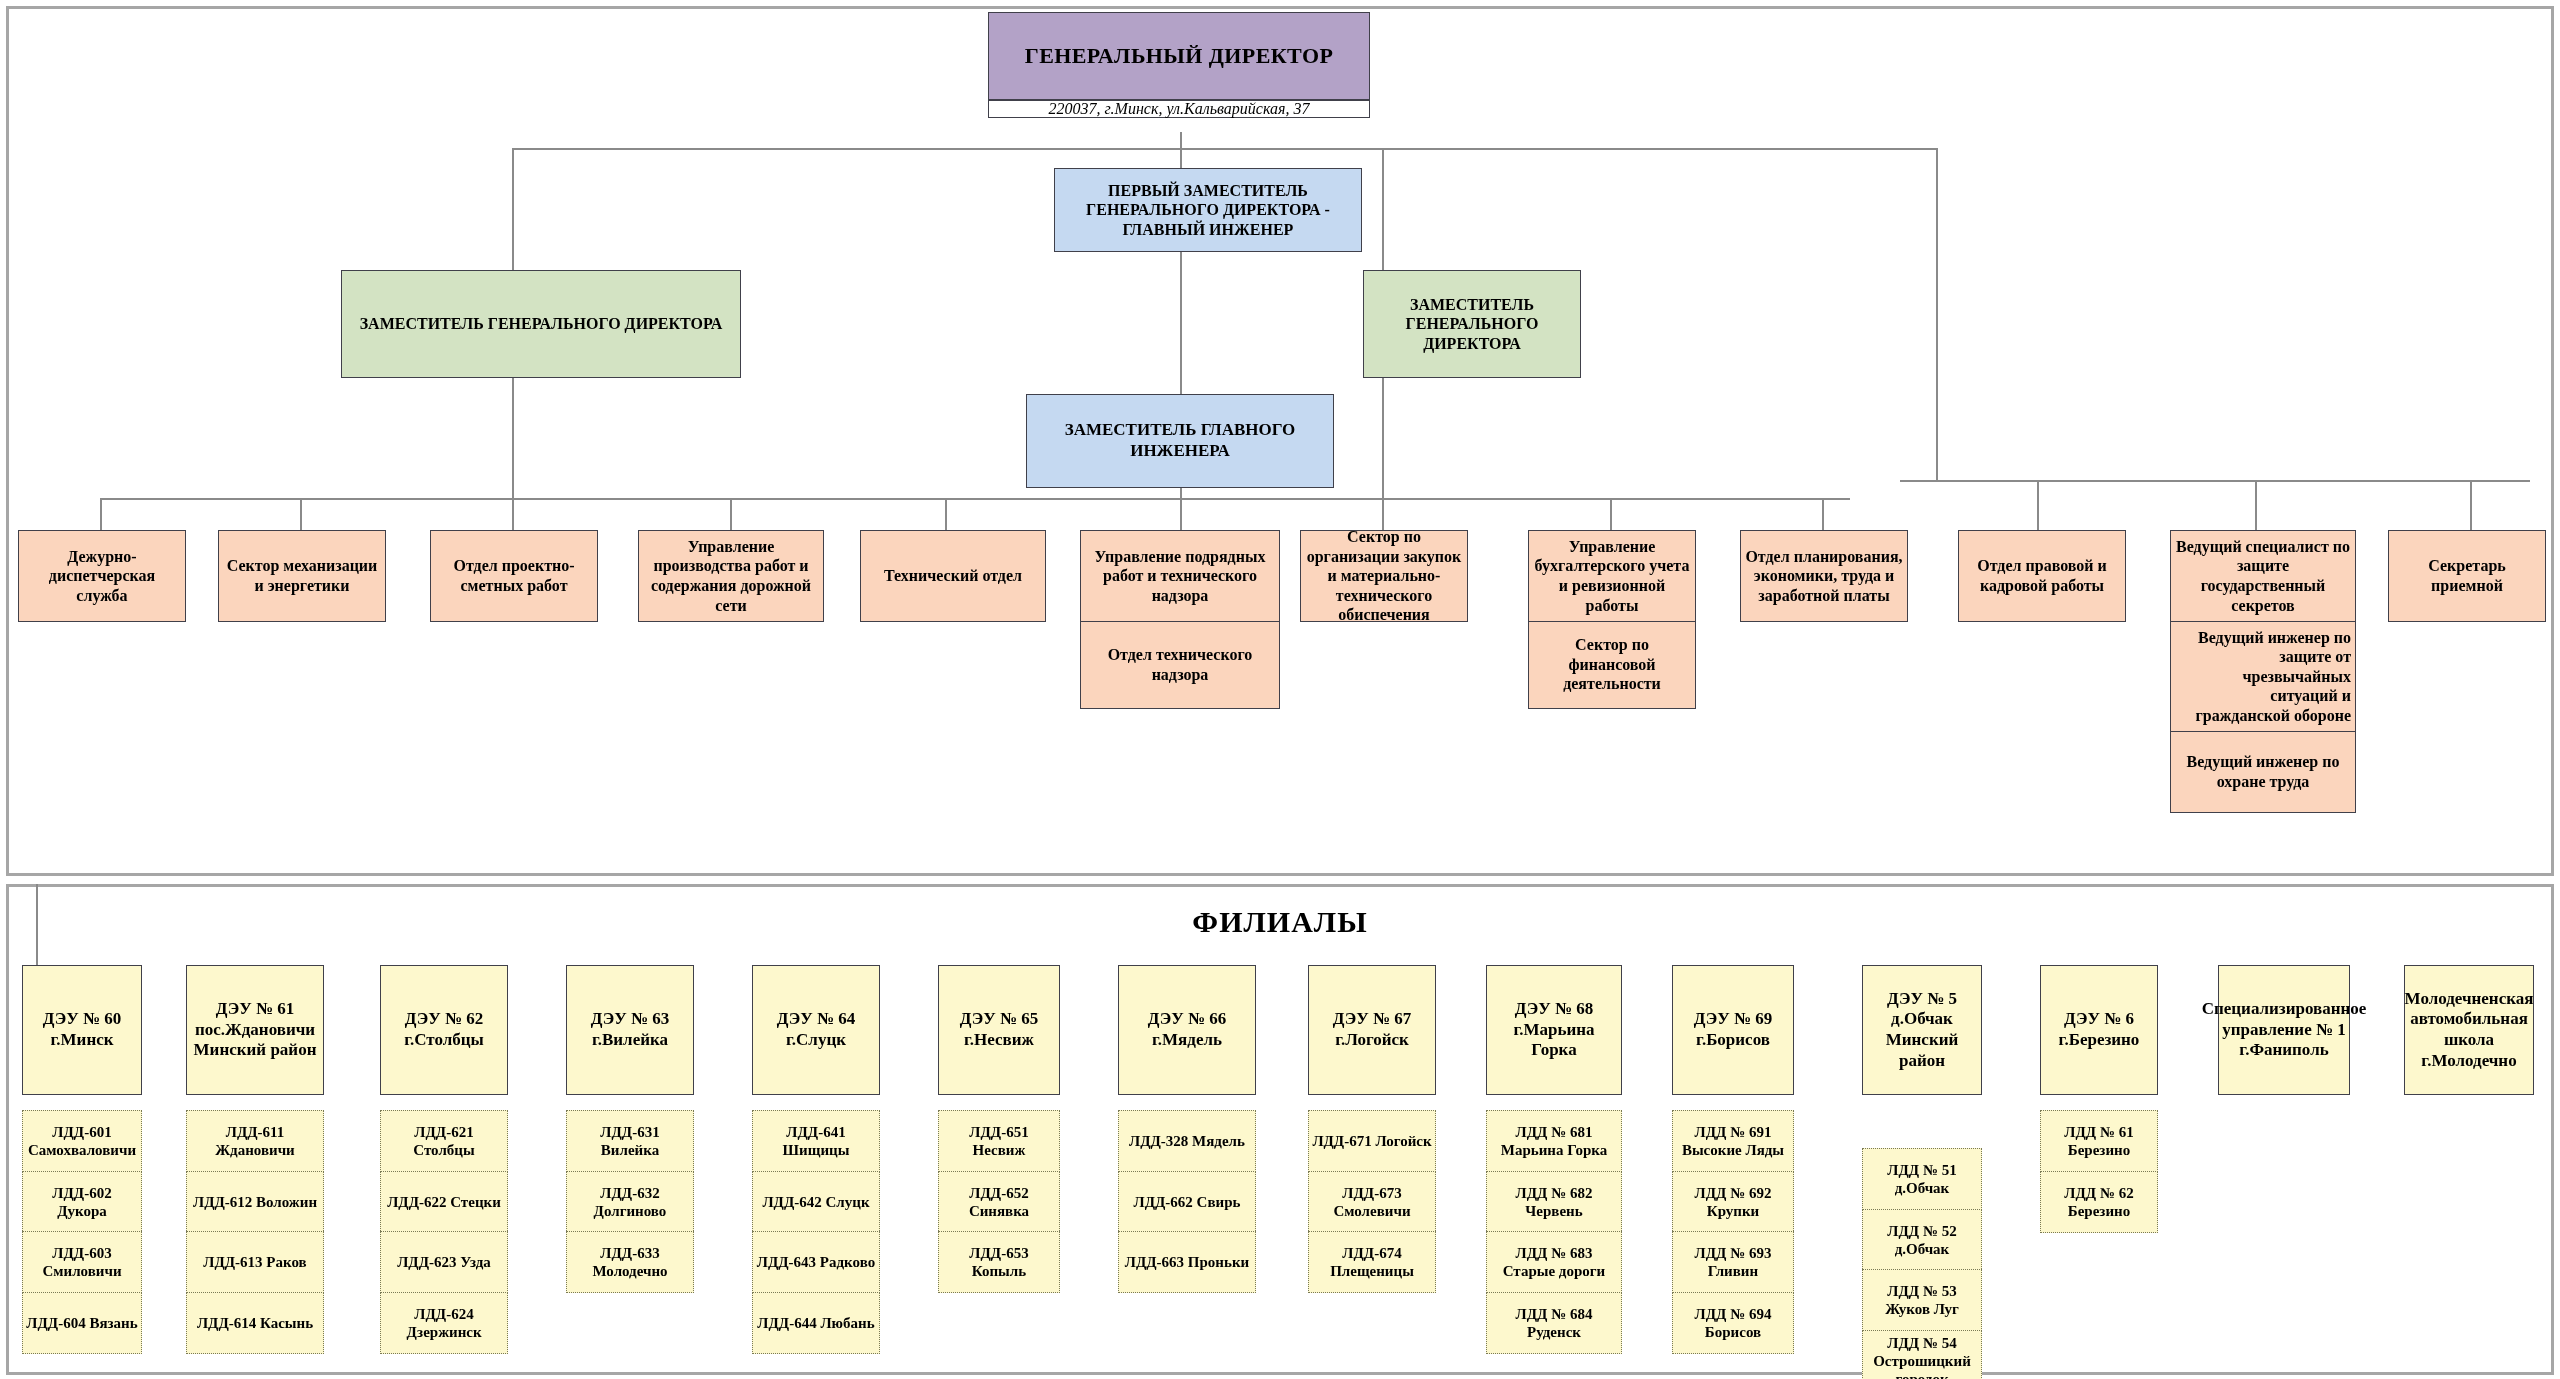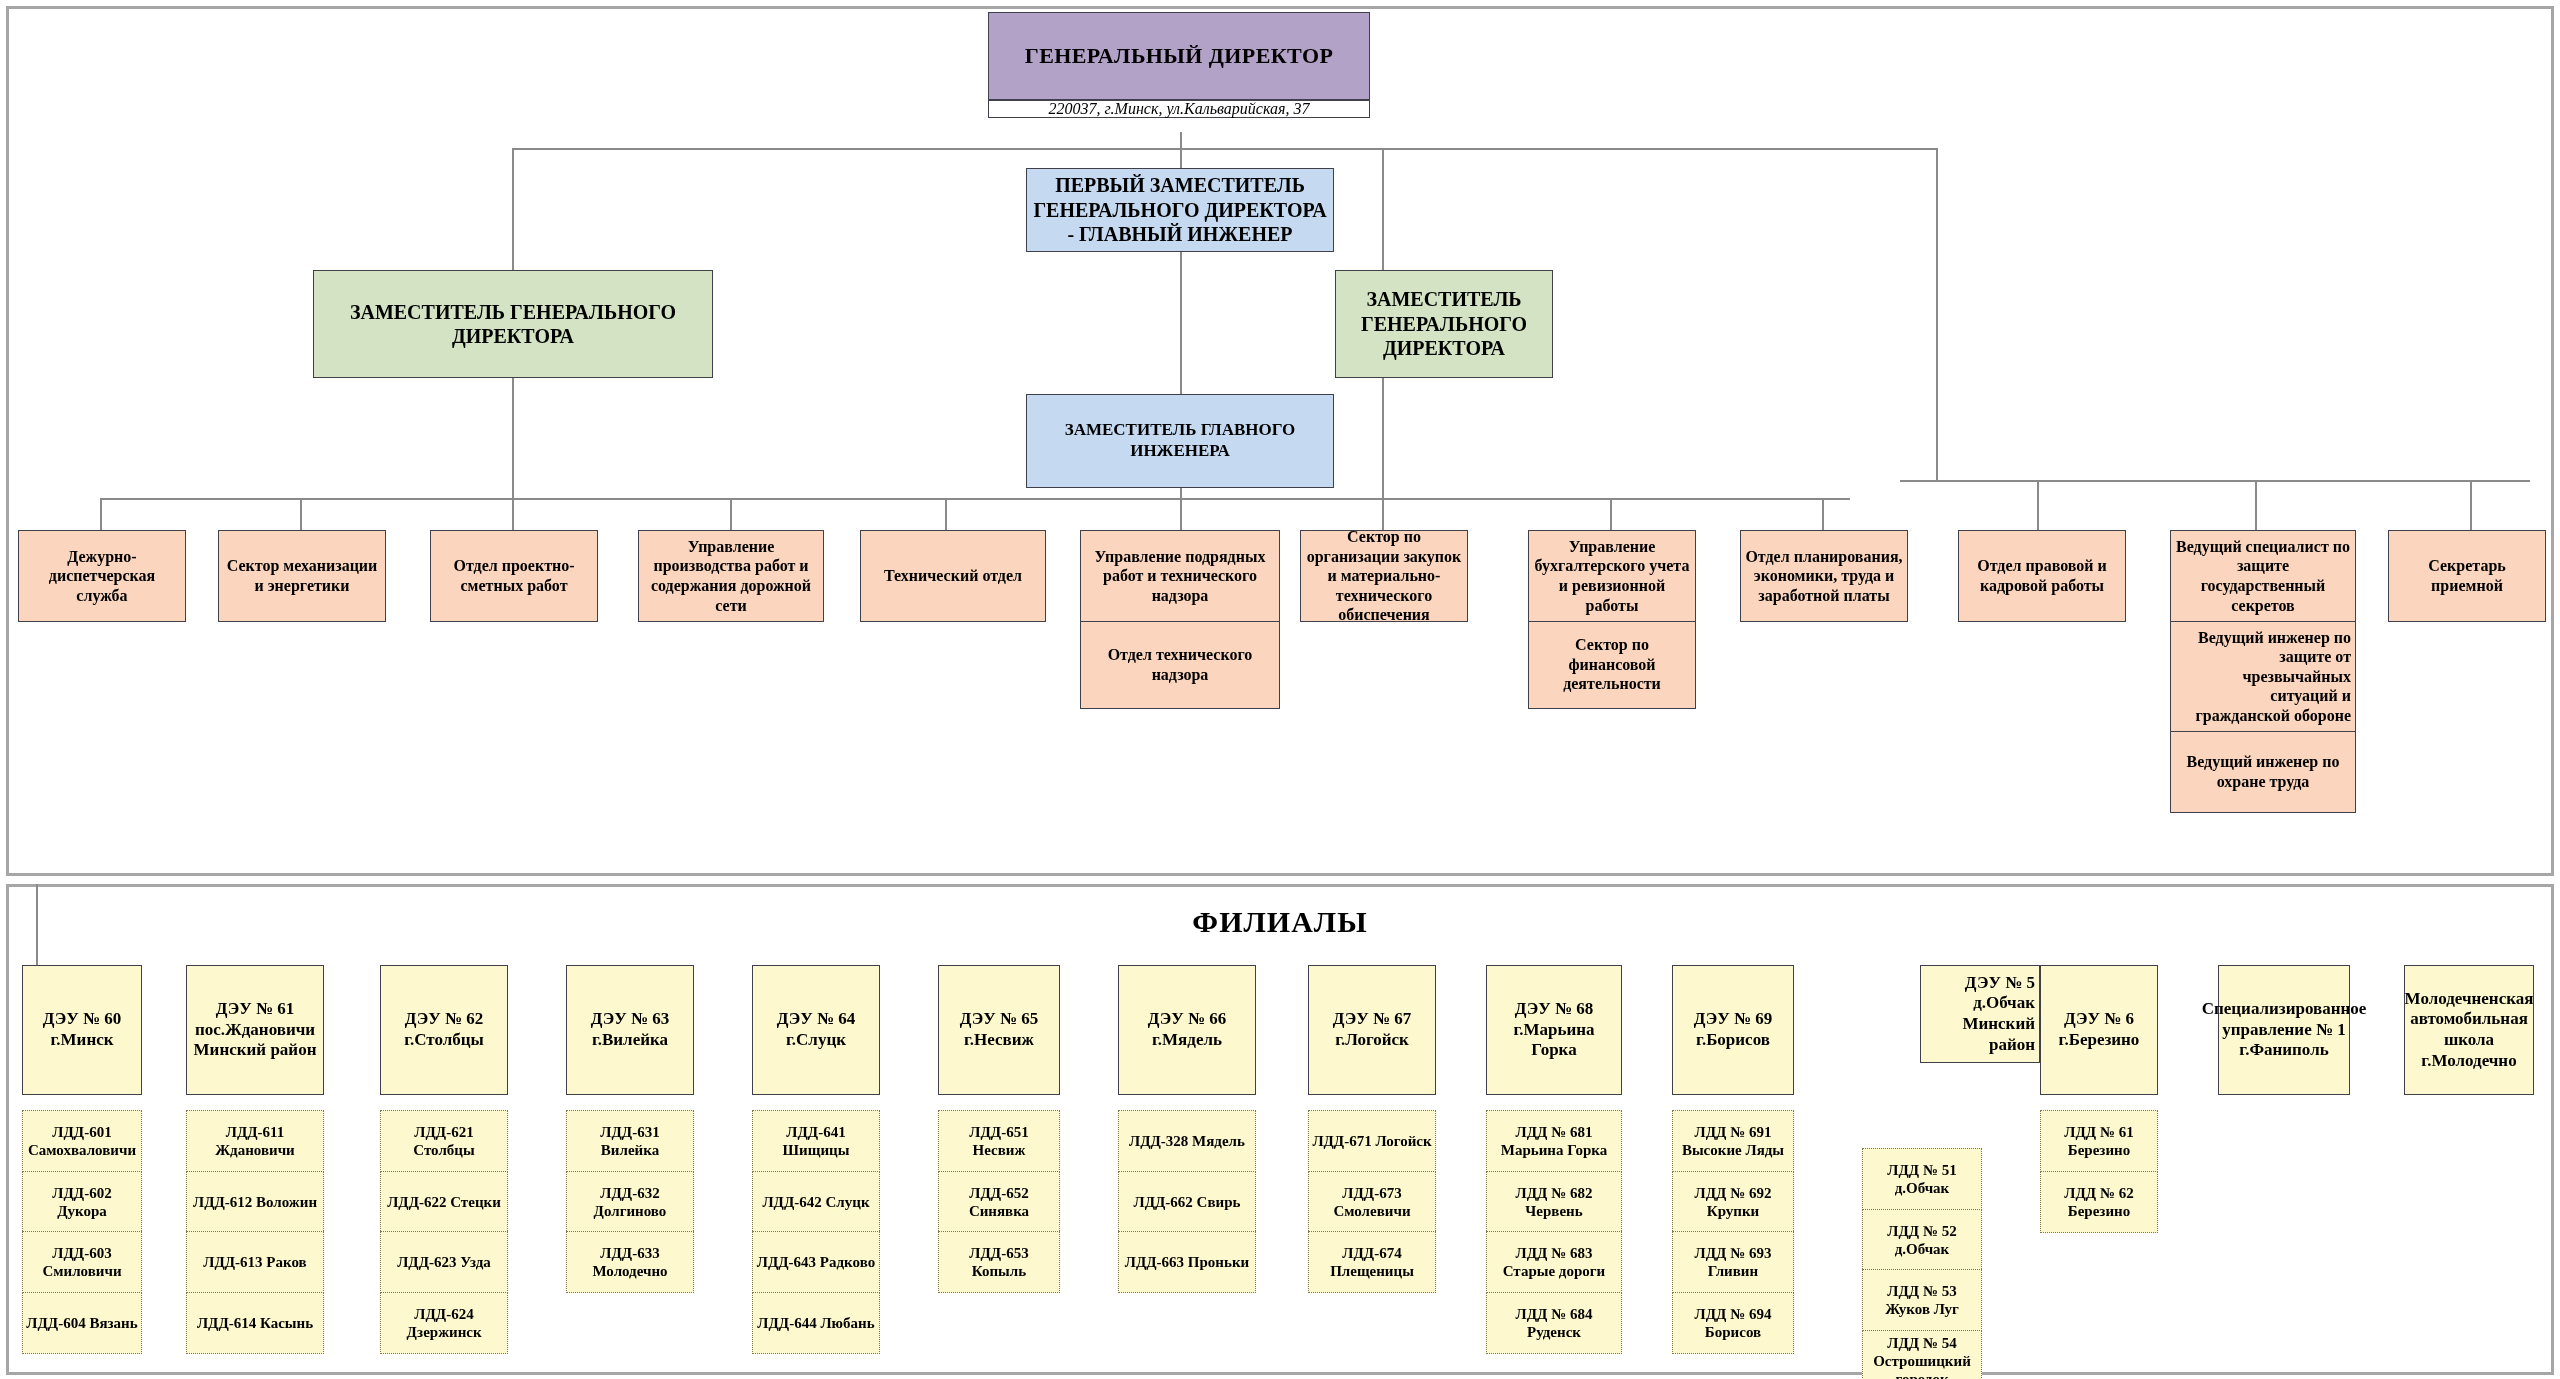--- a/index.html
+++ b/index.html
@@ -81,21 +81,21 @@
   .sub > .subcell:first-child { margin-top: 0; }
 
   
   .ln { position: absolute; background: #8a8a8a; }
   .ln.v { width: 2px; }
   .ln.h { height: 2px; }
 
   
   .t-ceo     { font-size: 22px; letter-spacing: .4px; }
   .t-addr    { font-size: 16px; }
-  .t-l2      { font-size: 20px; }
+  .t-l2      { font-size: 16px; margin-left: 28px; }
   .t-l3      { font-size: 17px; }
   .t-dept    { font-size: 16px; }
   .t-sub     { font-size: 16px; }
   .t-branch-title { font-size: 30px; letter-spacing: 1px; }
   .t-deu     { font-size: 17px; }
   .t-ldd     { font-size: 15px; }
 </style>
 </head>
 <body>
 
@@ -291,21 +291,21 @@
       </div>
       <div class="box yellow t-deu" style="left: 1672px; top: 965px; width: 122px; height: 130px;">
         <span>ДЭУ № 69 г.Борисов</span>
       </div>
       <div class="sub" style="left: 1672px; top: 1110px; width: 122px;">
         <div class="subcell t-ldd" style="height: 62px;">ЛДД № 691 Высокие Ляды</div>
         <div class="subcell t-ldd" style="height: 62px;">ЛДД № 692 Крупки</div>
         <div class="subcell t-ldd" style="height: 62px;">ЛДД № 693 Гливин</div>
         <div class="subcell t-ldd" style="height: 62px;">ЛДД № 694 Борисов</div>
       </div>
-      <div class="box yellow t-deu" style="left: 1920px; top: 965px; width: 120px; height: 98px; text-align: right;">
+      <div class="box yellow t-deu" style="left: 1862px; top: 965px; width: 120px; height: 130px;">
         <span>ДЭУ № 5 д.Обчак Минский район</span>
       </div>
       <div class="sub" style="left: 1862px; top: 1148px; width: 120px; border-radius: 31px;">
         <div class="subcell t-ldd" style="height: 62px;">ЛДД № 51 д.Обчак</div>
         <div class="subcell t-ldd" style="height: 62px;">ЛДД № 52 д.Обчак</div>
         <div class="subcell t-ldd" style="height: 62px;">ЛДД № 53 Жуков Луг</div>
         <div class="subcell t-ldd" style="height: 62px;">ЛДД № 54 Острошицкий городок</div>
       </div>
       <div class="box yellow t-deu" style="left: 2040px; top: 965px; width: 118px; height: 130px;">
         <span>ДЭУ № 6 г.Березино</span>

